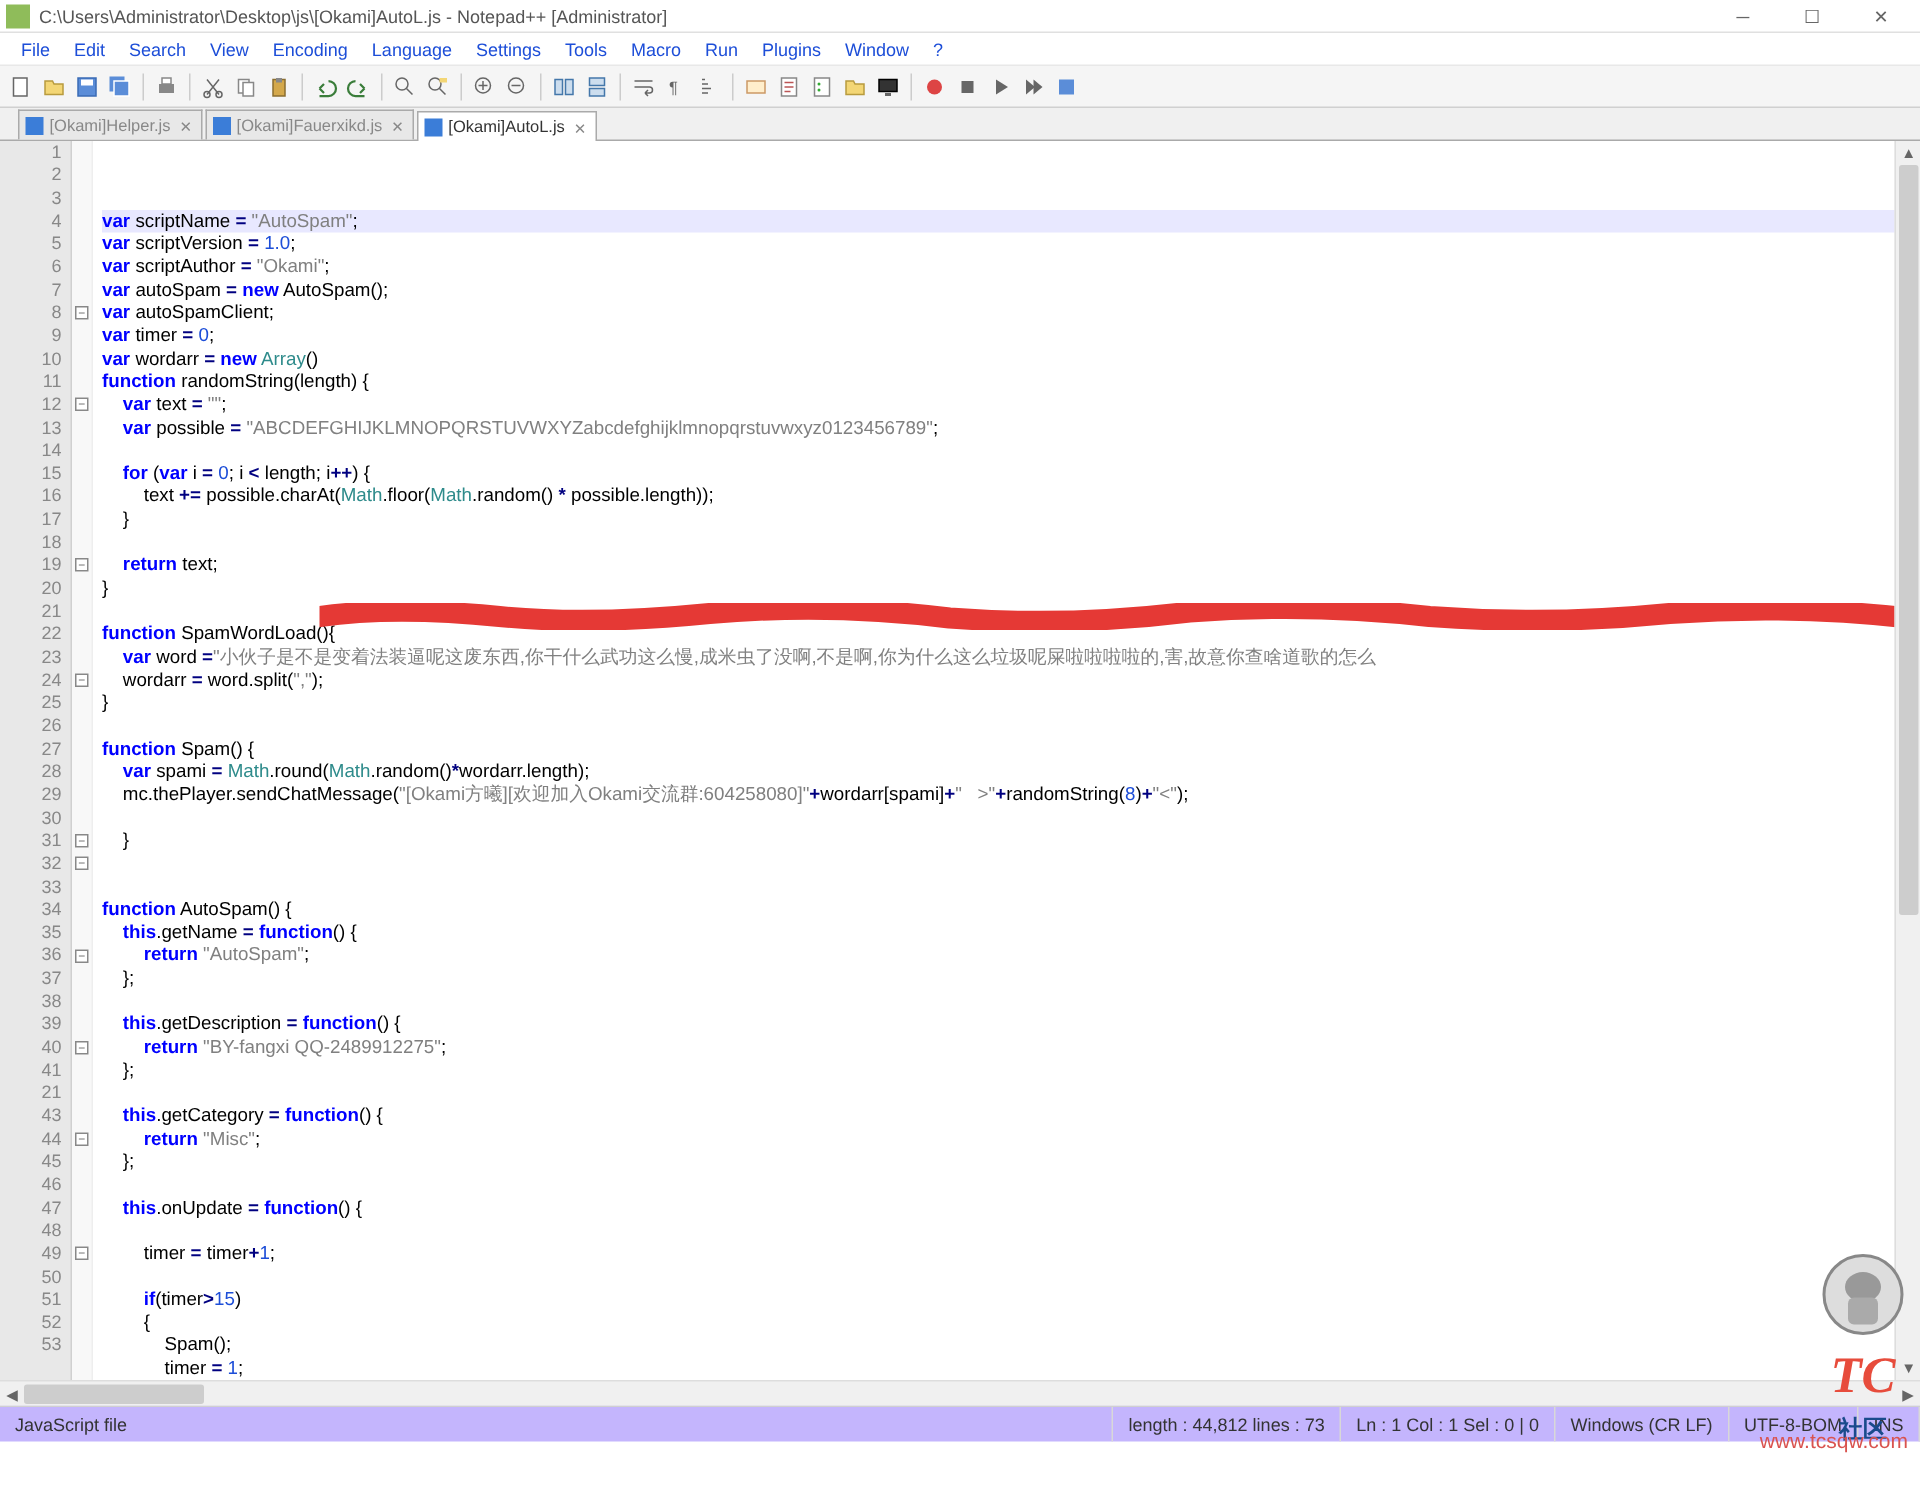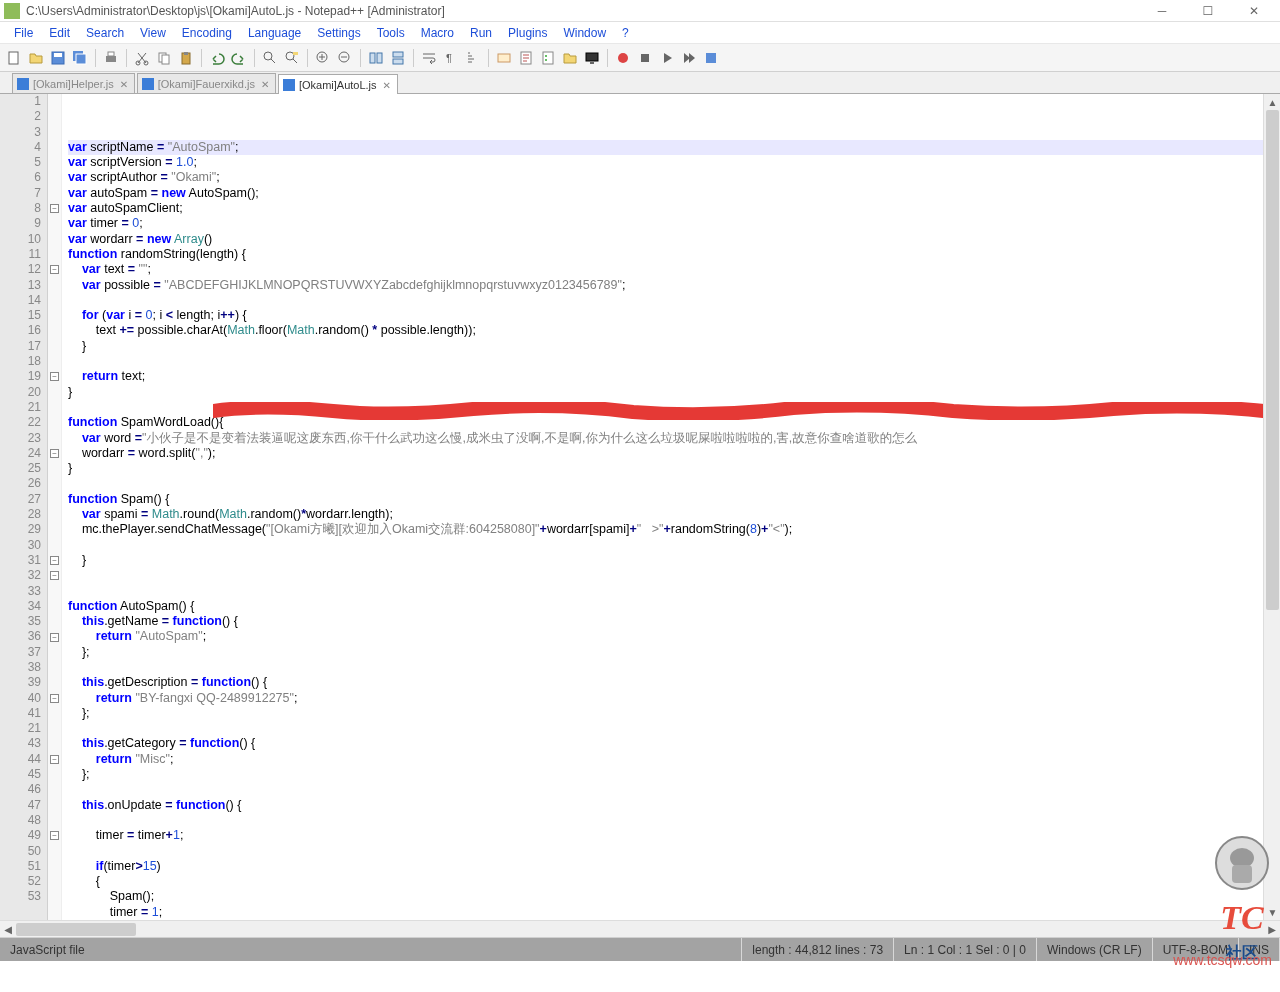--- a/index.html
+++ b/index.html
@@ -34,21 +34,21 @@
 .cls { color: #2e8b8b; }
 .op { color: #000080; font-weight: bold;}
 .redact { position: absolute; top: 293px; left: 130px; width: 1100px; height: 18px; pointer-events: none; }
 .redact svg { width: 100%; height: 100%; }
 .scrollv { position: absolute; right: 0; top: 94px; width: 17px; height: 826px; background: #f0f0f0; border-left: 1px solid #ddd; }
 .scrollv .thumb { position: absolute; top: 16px; left: 2px; width: 13px; height: 500px; background: #cdcdcd; border-radius: 2px; }
 .scrollv .arr { width: 17px; height: 16px; display:flex;align-items:center;justify-content:center;color:#666;font-size:10px;}
 .scrollh { height: 17px; background: #f0f0f0; border-top: 1px solid #ddd; position: relative;}
 .scrollh .thumb { position: absolute; left: 16px; top: 2px; height: 13px; width: 120px; background: #cdcdcd; border-radius: 2px;}
 .scrollh .arr { position:absolute; width:16px; height:17px; display:flex;align-items:center;justify-content:center;color:#666;font-size:10px;}
-.statusbar { height: 24px; background: #a3a3a3; border-top: 1px solid #d0d0d0; display: flex; align-items: center; font-size: 12px; color: #333; }
+.statusbar { height: 24px; background: #c4b5fd; border-top: 1px solid #d0d0d0; display: flex; align-items: center; font-size: 12px; color: #333; }
 .statusbar .cell { padding: 0 10px; border-right: 1px solid #d8d8d8; height: 100%; display: flex; align-items: center; }
 .statusbar .cell.first { flex: 1; }
 .watermark { position: absolute; right: 8px; bottom: 28px; font-size: 20px; font-weight: bold; pointer-events: none; display:flex; align-items:center; gap:6px;flex-direction:column;}
 .watermark .logo { width:60px; height:60px; }
 .watermark .txt1 { color: #e74c3c; font-size: 34px; font-style: italic; font-family: Georgia,serif;}
 .watermark .txt2 { color: #1a4b8c; font-size: 16px; writing-mode: horizontal-tb;}
 .watermark .url { position:absolute; bottom:-4px; right:0; font-size:14px; color:#d9534f; font-weight:normal;margin-left:21px;}
 </style>
 </head>
 <body>

